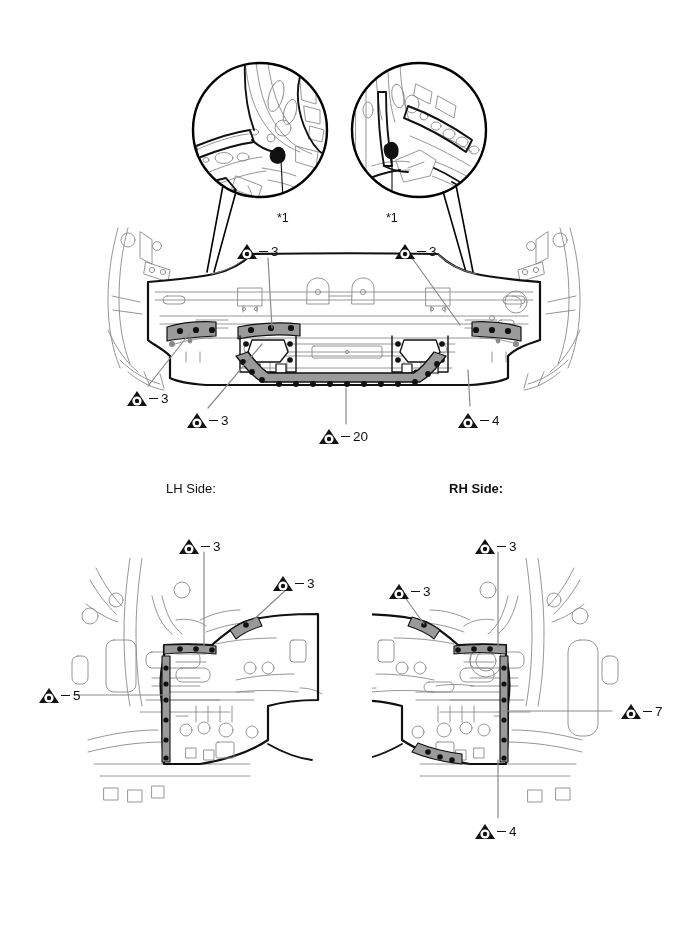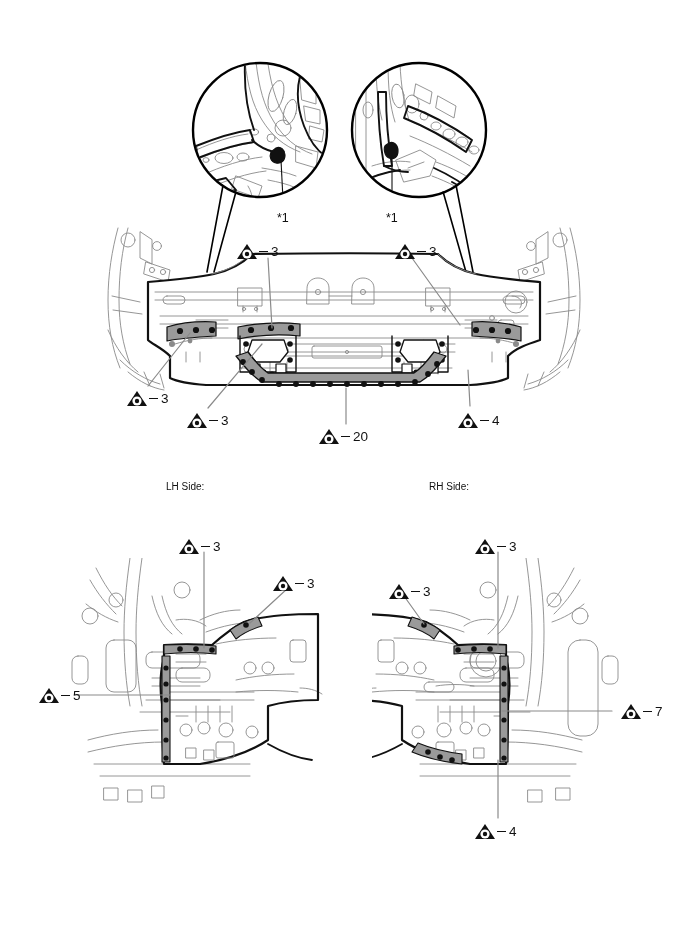--- a/index.html
+++ b/index.html
@@ -1,20 +1,20 @@
 <!DOCTYPE html>
 <html><head>
 <meta charset="utf-8">
 <style>
   html,body{margin:0;padding:0;background:#ffffff;}
   body{width:688px;height:949px;position:relative;overflow:hidden;
        font-family:"Liberation Sans",sans-serif;color:#000;}
   .stage{position:absolute;left:0;top:0;width:688px;height:949px;}
   svg.layer{position:absolute;left:0;top:0;width:688px;height:949px;overflow:visible;}
-  .side-lbl{position:absolute;font-family:"Liberation Sans",sans-serif;font-size:10px;color:#111;white-space:nowrap;}
+  .side-lbl{position:absolute;font-family:"Liberation Sans",sans-serif;font-size:13px;color:#111;white-space:nowrap;}
   .star-lbl{position:absolute;font-family:"Liberation Sans",sans-serif;font-size:12.5px;color:#111;white-space:nowrap;}
   .marker{position:absolute;display:flex;align-items:center;gap:0px;}
   .marker .tri{width:22px;height:17px;display:block;}
   .marker .dash{display:inline-block;width:9px;height:1.6px;background:#111;margin:0 3px 0 1px;vertical-align:middle;}
   .marker .num{font-size:13.5px;font-family:"Liberation Sans",sans-serif;color:#111;line-height:1;}
 </style>
 </head>
 <body>
 
 <div class="stage">
@@ -596,18 +596,18 @@
       <div class="marker" style="left: 474px; top: 823px;">
         <svg class="tri" viewBox="0 0 22 17">
           <path d="M11 1 L21 16 L1 16 Z" fill="#111"></path>
           <circle cx="11" cy="11" r="4.6" fill="#fff"></circle>
           <circle cx="11" cy="11" r="2.2" fill="#111"></circle>
         </svg>
         <span class="dash"></span>
         <span class="num">4</span>
       </div>
       <div class="side-lbl" style="left: 166px; top: 481px;">LH Side:</div>
-      <div class="side-lbl" style="left: 429px; top: 481px;">RH Side:</div>
+      <div class="side-lbl" style="left: 449px; top: 481px; font-weight: bold;">RH Side:</div>
       <div class="star-lbl" style="left: 277px; top: 211px;">*1</div>
       <div class="star-lbl" style="left: 386px; top: 211px;">*1</div>
     </div>
 
 </div>
 
 </body></html>

